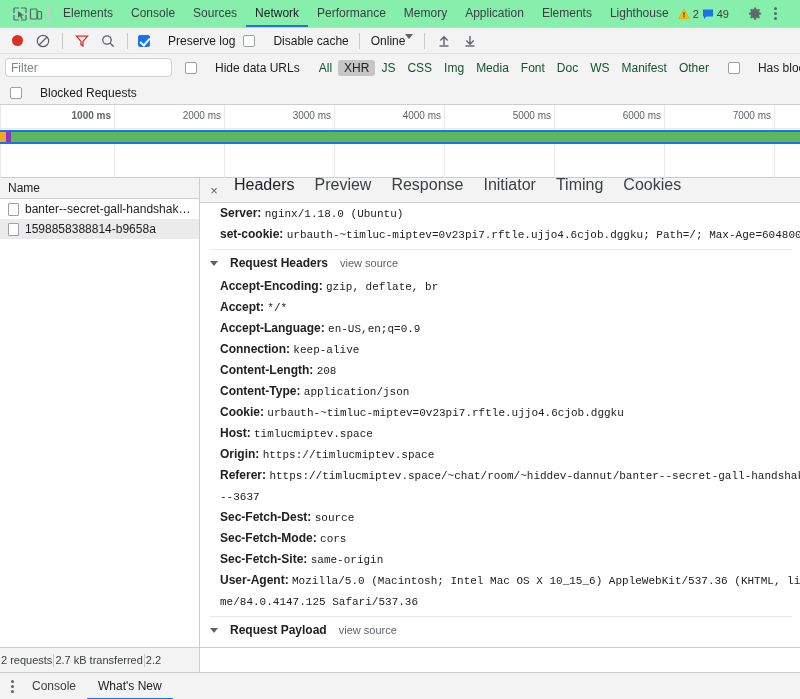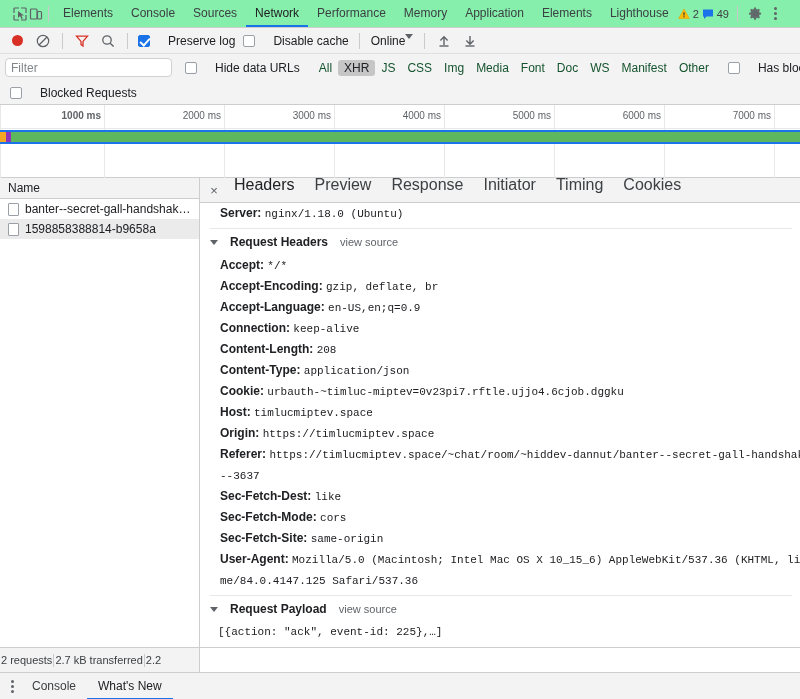--- a/index.html
+++ b/index.html
@@ -337,21 +337,21 @@
   <div class="blockedrow">
     <div class="cb-wrap" style="padding:0;">
       <span class="cbox"></span>
       <span class="cb-label">Blocked Requests</span>
     </div>
   </div>
 
   <div class="overview">
     <div class="ov-ruler">
       <div class="ov-tick" style="left:0px;"></div>
-      <div class="ov-tick" style="left:104px;font-weight:bold;">
+      <div class="ov-tick" style="left:114px;font-weight:bold;">
           <span>1000 ms</span>
         </div>
       <div class="ov-tick" style="left:224px;">
           <span>2000 ms</span>
         </div>
       <div class="ov-tick" style="left:334px;">
           <span>3000 ms</span>
         </div>
       <div class="ov-tick" style="left:444px;">
           <span>4000 ms</span>
@@ -401,38 +401,42 @@
         <div class="dtab">Timing</div>
         <div class="dtab">Cookies</div>
       </div>
 
       <div class="dbody hdr-wrap">
 
         <div class="hdr-line">
           <span class="k">Server:</span>
           <span class="v">nginx/1.18.0 (Ubuntu)</span>
         </div>
+        <div class="hdr-line">
+          <span class="k">set-cookie:</span>
+          <span class="v">urbauth-~timluc-miptev=0v23pi7.rftle.ujjo4.6cjob.dggku; Path=/; Max-Age=604800</span>
+        </div>
 
         <div class="section">
           <span class="sect-title">
             <span class="tri-dn"></span>
             <span>Request Headers</span>
           </span>
           <span class="viewsrc">view source</span>
         </div>
 
         <div class="hdr-line">
+          <span class="k">Accept-Encoding:</span>
+          <span class="v">gzip, deflate, br</span>
+        </div>
+        <div class="hdr-line">
           <span class="k">Accept:</span>
           <span class="v">*/*</span>
         </div>
         <div class="hdr-line">
-          <span class="k">Accept-Encoding:</span>
-          <span class="v">gzip, deflate, br</span>
-        </div>
-        <div class="hdr-line">
           <span class="k">Accept-Language:</span>
           <span class="v">en-US,en;q=0.9</span>
         </div>
         <div class="hdr-line">
           <span class="k">Connection:</span>
           <span class="v">keep-alive</span>
         </div>
         <div class="hdr-line">
           <span class="k">Content-Length:</span>
           <span class="v">208</span>
@@ -455,21 +459,21 @@
         </div>
         <div class="hdr-line">
           <span class="k">Referer:</span>
           <span class="v">https://timlucmiptev.space/~chat/room/~hiddev-dannut/banter--secret-gall-handshake-not-rec</span>
         </div>
         <div class="hdr-line">
           <span class="v">--3637</span>
         </div>
         <div class="hdr-line">
           <span class="k">Sec-Fetch-Dest:</span>
-          <span class="v">like</span>
+          <span class="v">source</span>
         </div>
         <div class="hdr-line">
           <span class="k">Sec-Fetch-Mode:</span>
           <span class="v">cors</span>
         </div>
         <div class="hdr-line">
           <span class="k">Sec-Fetch-Site:</span>
           <span class="v">same-origin</span>
         </div>
         <div class="hdr-line">

